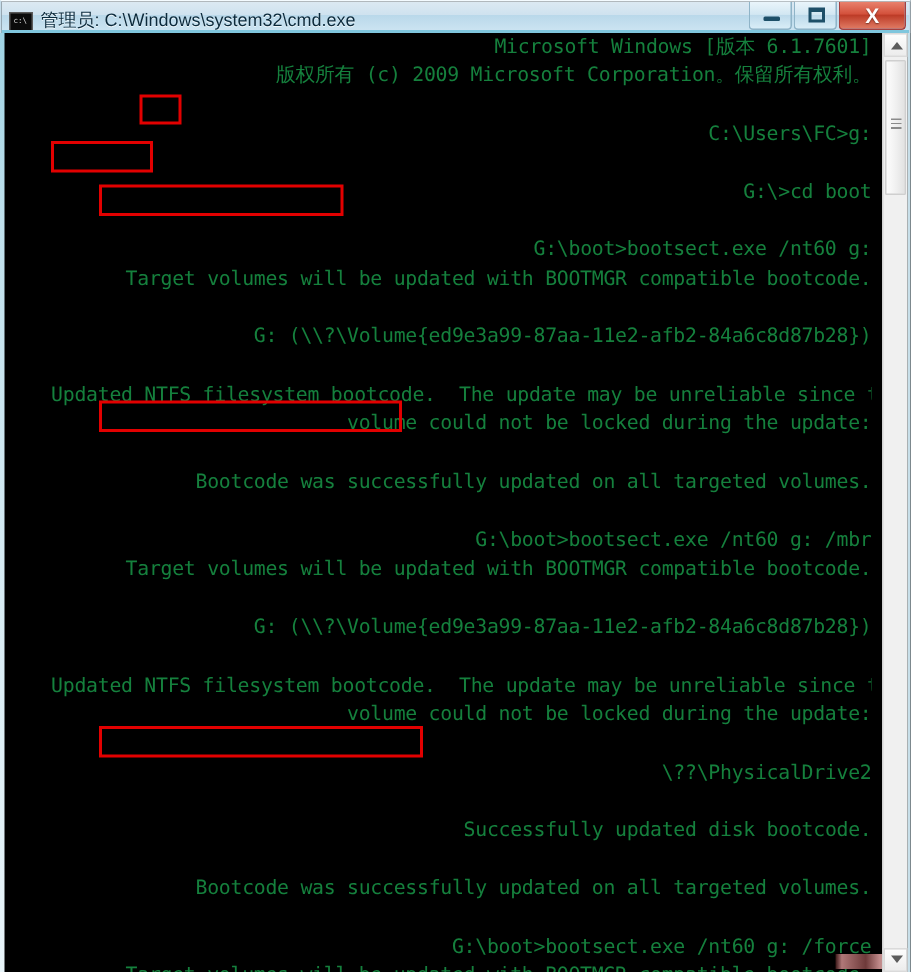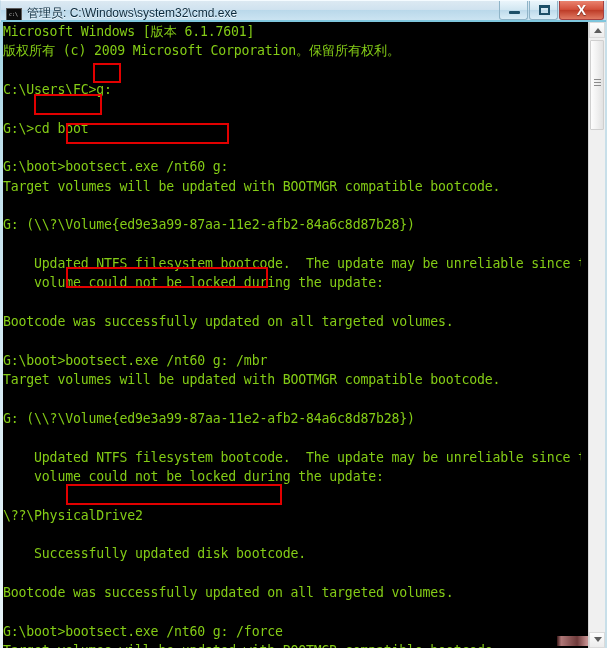--- a/index.html
+++ b/index.html
@@ -150,27 +150,28 @@
     background: #c8dfe9;
   }
 
   #console {
     position: absolute;
     left: 3px;
     top: 22px;
     width: 578px;
     height: 626px;
     background: #000000;
-    color: #84cc16;
+    color: #15803d;
     font-family: "DejaVu Sans Mono", monospace;
     font-size: 13.2px;
     line-height: 19.35px;
     white-space: pre;
     letter-spacing: -0.17px;
     overflow: hidden;
+    text-align: right;
   }
   #console .line {
     height: 19.35px;
     white-space: pre;
   }
 
   
   #scrollbar {
     position: absolute;
     right: 2px;

